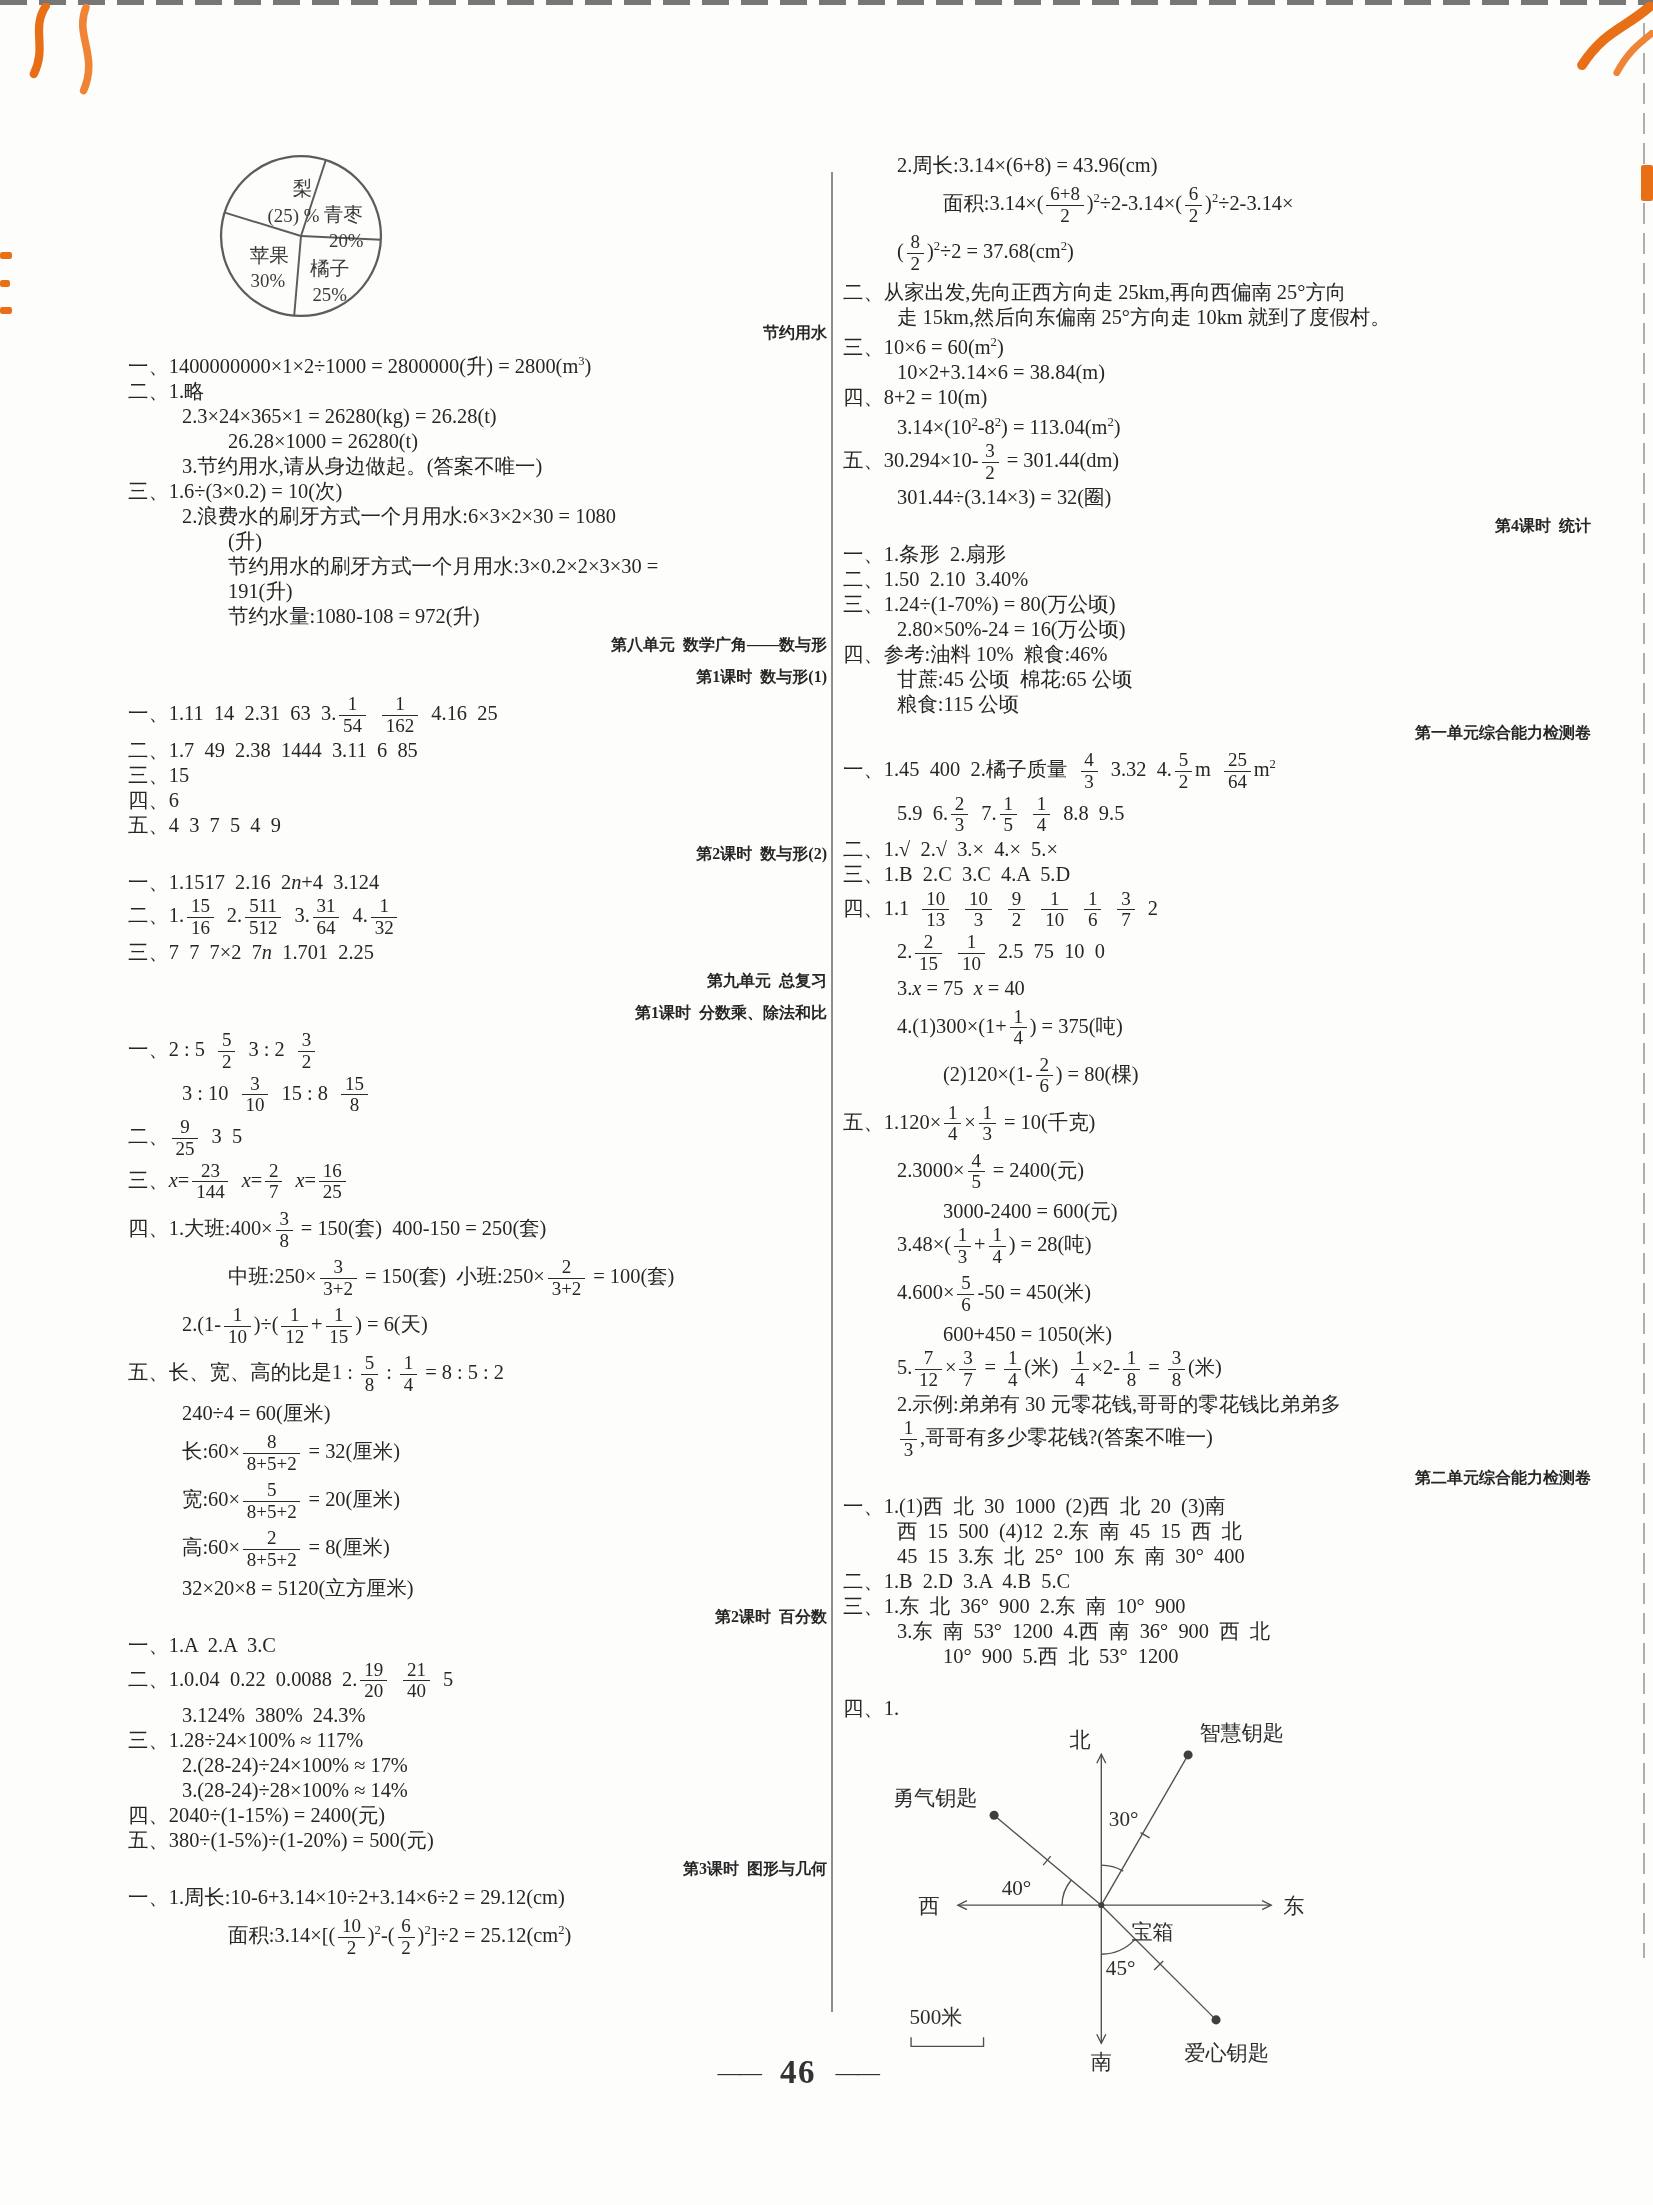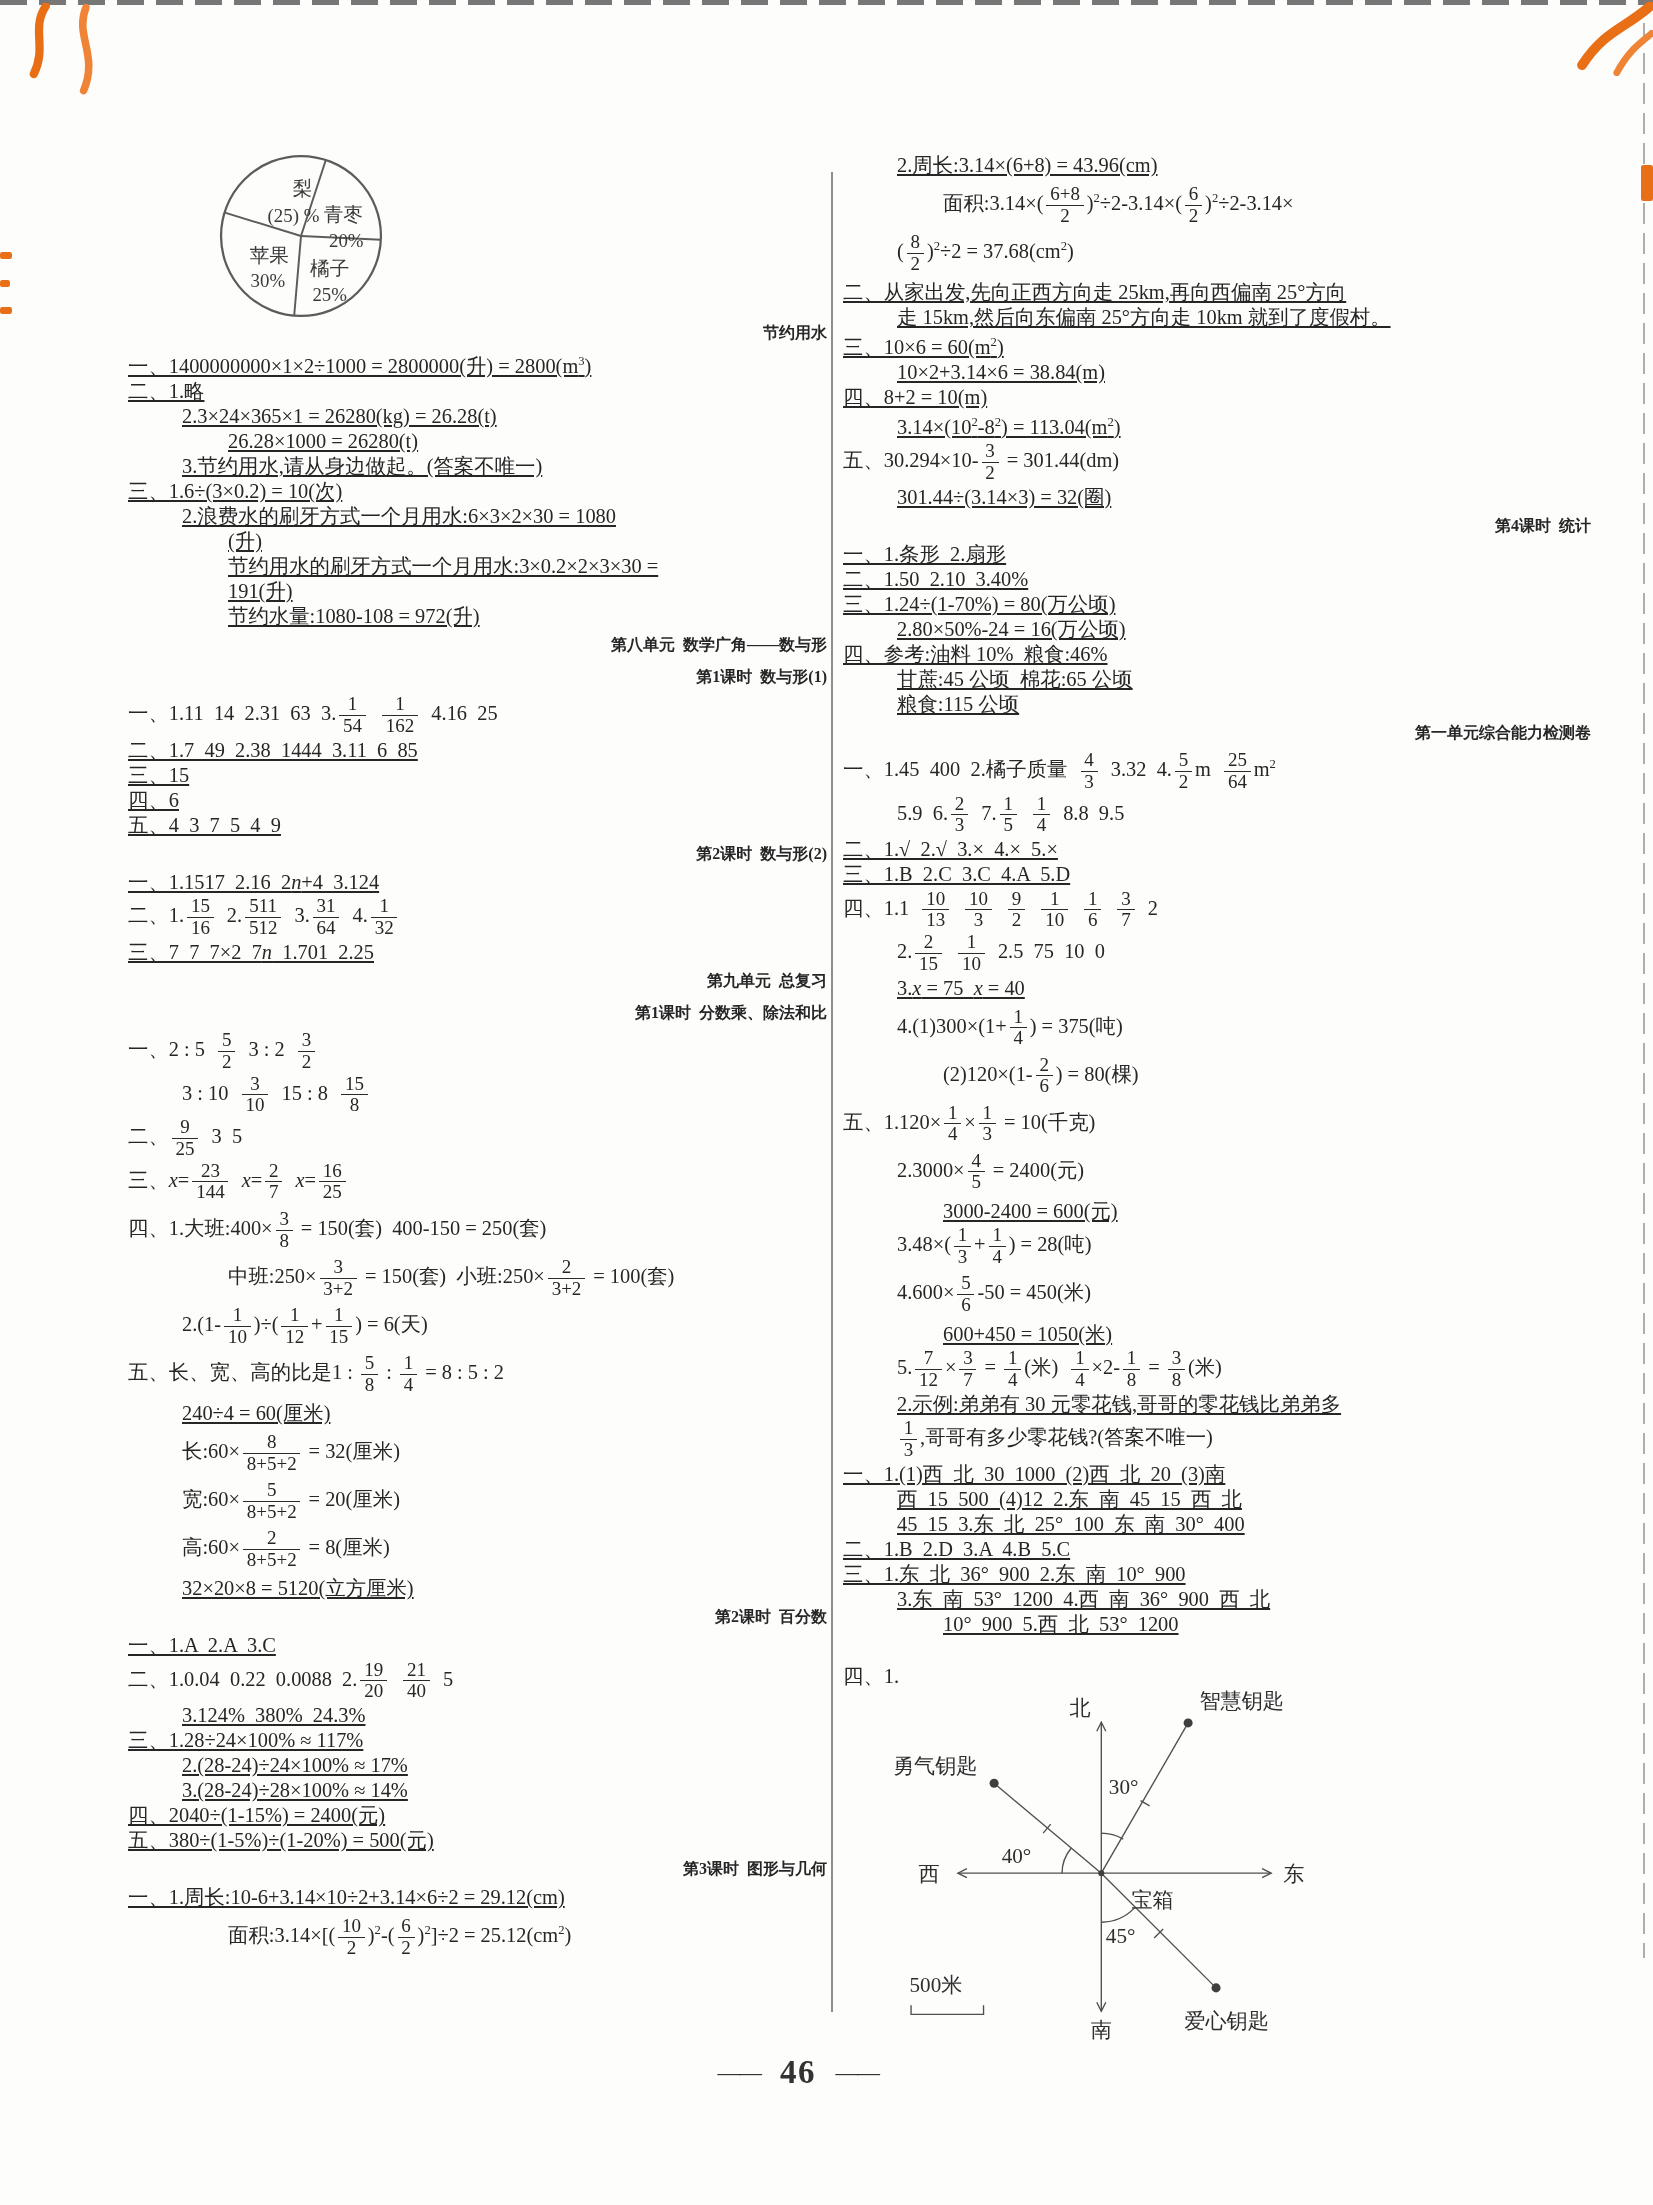--- a/index.html
+++ b/index.html
@@ -12,21 +12,21 @@
      background:repeating-linear-gradient(180deg,#9a9a9a 0 21px,transparent 21px 30px);opacity:.8;}
   .col-divider{position:absolute;left:831px;top:172px;width:1.5px;height:1840px;background:#8d8d8d;}
   
   .deco{position:absolute;}
   .edge-dash{position:absolute;background:#e96f16;border-radius:2.3px;}
   
   .col{position:absolute;font-size:20.4px;}
   #col-left{left:128px;top:317px;width:699px;}
   #col-right{left:843px;top:153px;width:748px;}
   .line{white-space:pre-wrap;}
-  .n{line-height:25px;text-decoration:underline;}
+  .n{line-height:25px;}
   .f{line-height:26px;margin:1.5px 0;}
   .F{line-height:26px;margin:6px 0;}
   .h{font-weight:bold;text-align:right;font-size:16px;line-height:32px;}
   .i1{padding-left:54px;}
   .i2{padding-left:100px;}
   .fr{display:inline-block;vertical-align:middle;text-align:center;margin:0 3px;
       line-height:1.08;font-size:19px;}
   .fn{display:block;border-bottom:1.5px solid #2a2a2a;padding:0 3.8px;}
   .fd{display:block;padding:0 3.8px;}
   sup{font-size:0.62em;}
@@ -170,20 +170,21 @@
       <div class="line F i2">(2)120×(1-<span class="fr"><span class="fn">2</span><span class="fd">6</span></span>) = 80(棵)</div>
       <div class="line f i0">五、1.120×<span class="fr"><span class="fn">1</span><span class="fd">4</span></span>×<span class="fr"><span class="fn">1</span><span class="fd">3</span></span> = 10(千克)</div>
       <div class="line F i1">2.3000×<span class="fr"><span class="fn">4</span><span class="fd">5</span></span> = 2400(元)</div>
       <div class="line n i2">3000-2400 = 600(元)</div>
       <div class="line f i1">3.48×(<span class="fr"><span class="fn">1</span><span class="fd">3</span></span>+<span class="fr"><span class="fn">1</span><span class="fd">4</span></span>) = 28(吨)</div>
       <div class="line F i1">4.600×<span class="fr"><span class="fn">5</span><span class="fd">6</span></span>-50 = 450(米)</div>
       <div class="line n i2">600+450 = 1050(米)</div>
       <div class="line f i1">5.<span class="fr"><span class="fn">7</span><span class="fd">12</span></span>×<span class="fr"><span class="fn">3</span><span class="fd">7</span></span> = <span class="fr"><span class="fn">1</span><span class="fd">4</span></span>(米)  <span class="fr"><span class="fn">1</span><span class="fd">4</span></span>×2-<span class="fr"><span class="fn">1</span><span class="fd">8</span></span> = <span class="fr"><span class="fn">3</span><span class="fd">8</span></span>(米)</div>
       <div class="line n i1">2.示例:弟弟有 30 元零花钱,哥哥的零花钱比弟弟多</div>
       <div class="line f i1"><span class="fr"><span class="fn">1</span><span class="fd">3</span></span>,哥哥有多少零花钱?(答案不唯一)</div>
+      <div class="line h">第二单元综合能力检测卷</div>
       <div class="line n i0">一、1.(1)西  北  30  1000  (2)西  北  20  (3)南</div>
       <div class="line n i1">西  15  500  (4)12  2.东  南  45  15  西  北</div>
       <div class="line n i1">45  15  3.东  北  25°  100  东  南  30°  400</div>
       <div class="line n i0">二、1.B  2.D  3.A  4.B  5.C</div>
       <div class="line n i0">三、1.东  北  36°  900  2.东  南  10°  900</div>
       <div class="line n i1">3.东  南  53°  1200  4.西  南  36°  900  西  北</div>
       <div class="line n i2">10°  900  5.西  北  53°  1200</div>
       <div class="diagram-block" id="diagram-block">
       <span class="q-label">四、1.</span>
       <svg width="499" height="385" viewBox="0 0 660 510" style="font-size:27px">

